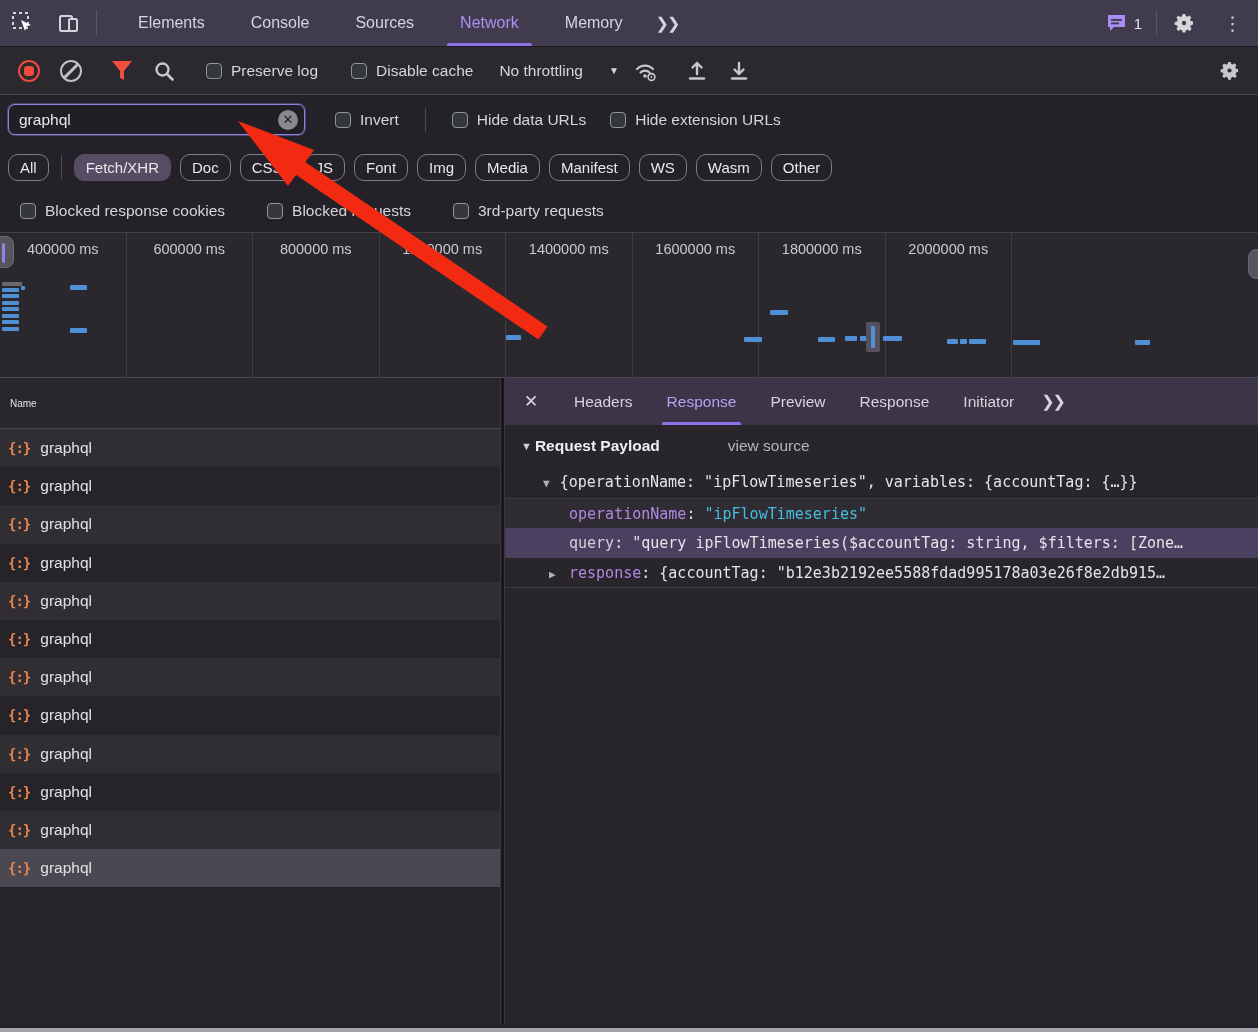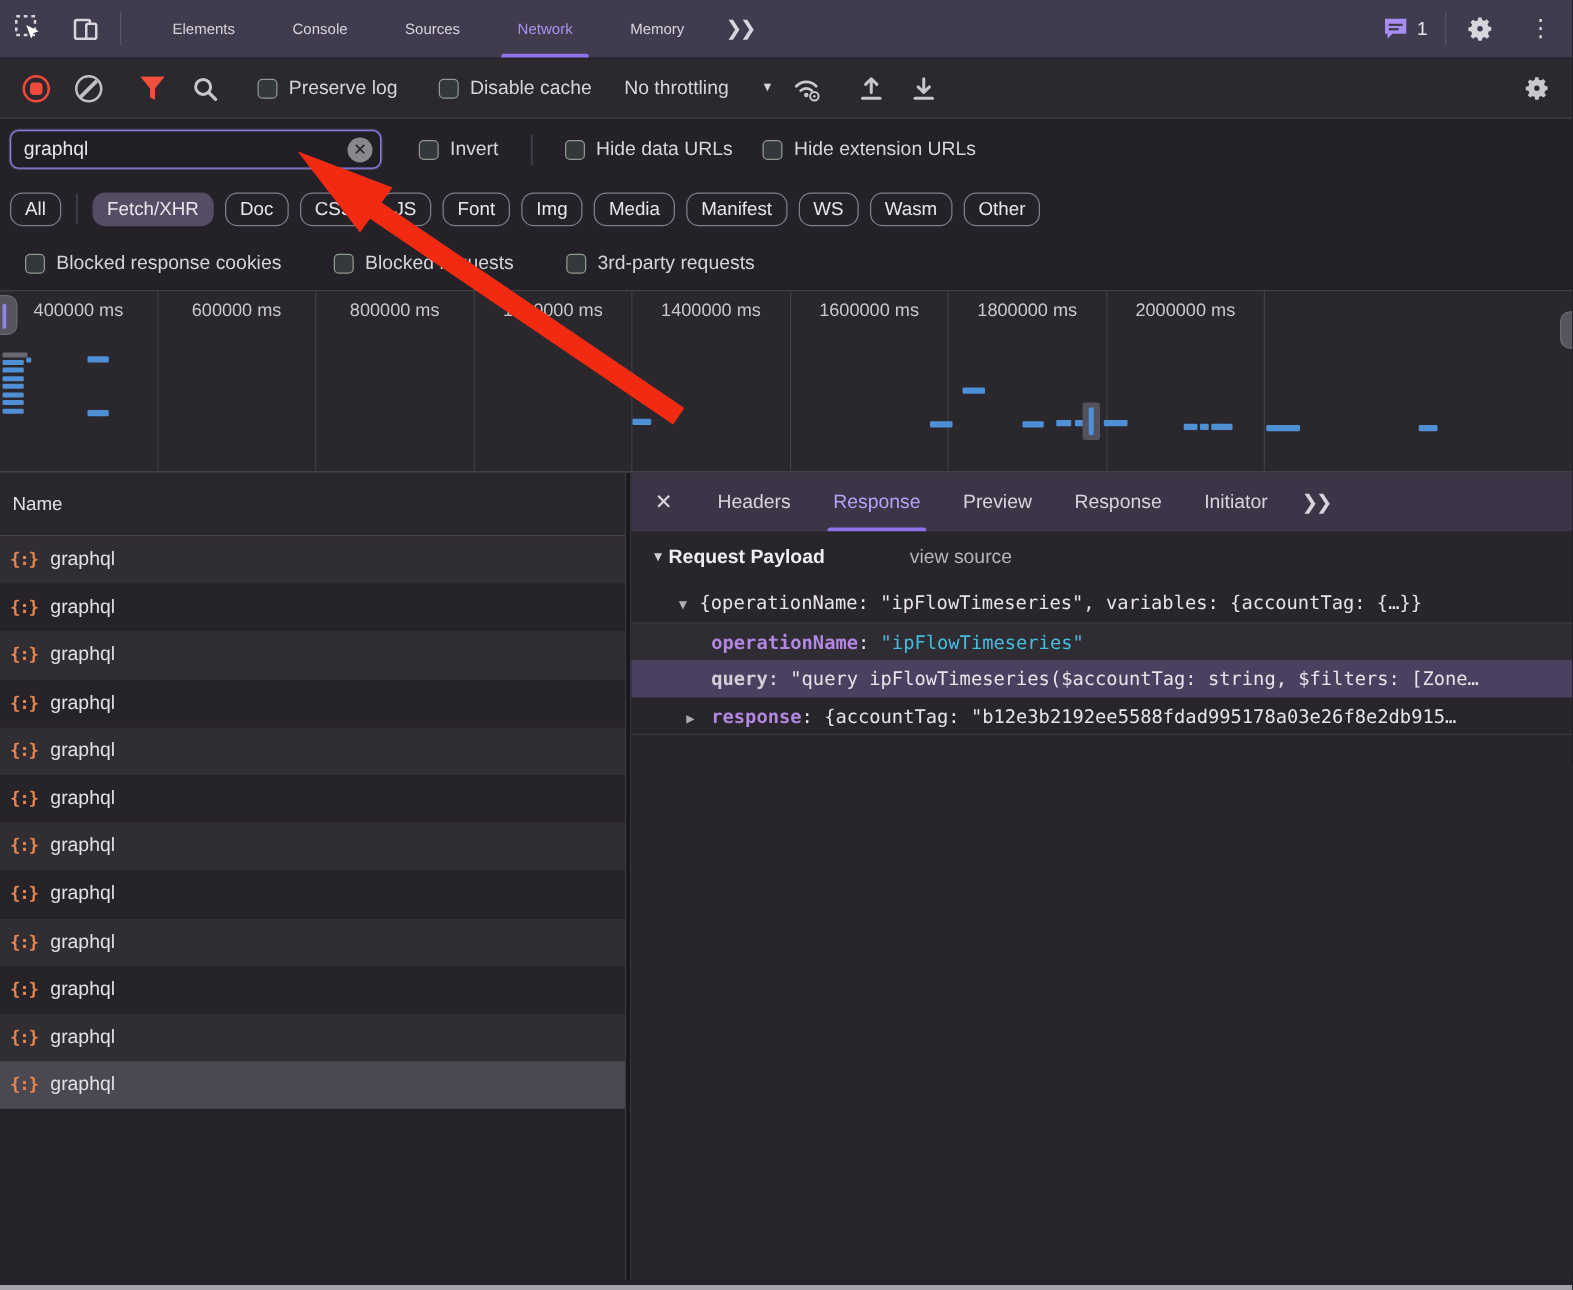--- a/index.html
+++ b/index.html
@@ -5,21 +5,21 @@
   * { box-sizing: border-box; margin: 0; padding: 0; }
   html,body { width:1258px; height:1032px; background:#242128; overflow:hidden; }
   body { font-family:"Liberation Sans", sans-serif; color:#d7d4dc; }
   .root { position:relative; width:1258px; height:1032px; background:#242128; overflow:hidden; }
 
   
   .topbar { height:47px; background:#413b4e; display:flex; align-items:stretch; border-bottom:1px solid #1d1b21; }
   .topbar .iconbtn { width:46px; display:flex; align-items:center; justify-content:center; color:#d7d4dc; }
   .vdiv { width:1px; background:#5a5565; margin:10px 4px; }
   .tabs { display:flex; align-items:stretch; margin-left:14px; }
-  .tab { padding:0 23px; display:flex; align-items:center; font-size:12px; color:#d7d4dc; position:relative; cursor:default; }
+  .tab { padding:0 23px; display:flex; align-items:center; font-size:16px; color:#d7d4dc; position:relative; cursor:default; }
   .tab.active { color:#ab90f2; }
   .tab.active::after { content:""; position:absolute; left:10px; right:10px; bottom:0; height:3px; background:#8f72ea; border-radius:2px 2px 0 0; }
   .chev2 { font-size:16px; letter-spacing:-2px; color:#d7d4dc; padding:0 10px; display:flex; align-items:center; }
   .topbar .spacer { flex:1; }
   .msgwrap { display:flex; align-items:center; gap:7px; padding:0 10px; }
   .msgcount { font-size:15px; color:#e8e6ec; }
   .dots { font-size:19px; padding:0 16px; display:flex; align-items:center; color:#d7d4dc; }
 
   
   .nettools { height:48px; background:#2b282e; display:flex; align-items:center; border-bottom:1px solid #47444b; padding:0 8px; }
@@ -55,21 +55,21 @@
   .tlcols { position:absolute; inset:0; display:flex; }
   .tlcol { width:126.5px; flex:0 0 auto; border-right:1px solid #403d44; font-size:14.5px; color:#cbc9cf; text-align:center; padding-top:8px; white-space:nowrap; }
   .tlbar { position:absolute; background:#4e8fd5; border-radius:1px; }
   .tlmarker { position:absolute; background:#55515c; border-radius:2px; }
   .tlhandle { position:absolute; background:#57545e; border:1px solid #6b6775; border-radius:8px; }
   .tlhandle .grip { position:absolute; left:9px; top:6px; width:3px; height:20px; background:#8f84e8; border-radius:2px; }
 
   
   .main { display:flex; height:646px; }
   .leftpane { width:500px; background:#262329; display:flex; flex-direction:column; }
-  .namehdr { height:51px; border-bottom:1px solid #47444b; background:#29262c; display:flex; align-items:center; padding-left:10px; font-size:15px; color:#e3e1e6; flex:0 0 auto; }
+  .namehdr { height:51px; border-bottom:1px solid #47444b; background:#29262c; display:flex; align-items:center; padding-left:10px; font-size:10px; color:#e3e1e6; flex:0 0 auto; }
   .reqrows { flex:1; overflow:hidden; }
   .reqrow { height:38.2px; display:flex; align-items:center; padding-left:8px; gap:10px; font-size:15.5px; color:#e3e1e6; }
   .reqrow:nth-child(odd) { background:#302d33; }
   .reqrow:nth-child(even) { background:#262329; }
   .reqrow.sel { background:#4b4851; }
   .jsonicon { font-family:"DejaVu Sans Mono",monospace; font-weight:bold; font-size:14px; color:#e8854f; letter-spacing:-1px; }
   .splitbar { width:5px; background:#19171c; border-left:1px solid #3a3740; border-right:1px solid #3a3740; }
 
   .rightpane { flex:1; background:#28252b; display:flex; flex-direction:column; overflow:hidden; }
   .dtabs { height:47px; background:#3b3547; display:flex; align-items:stretch; flex:0 0 auto; }
@@ -84,21 +84,21 @@
   .pl-title { font-weight:bold; color:#f0eef2; }
   .pl-vs { color:#b7b4bc; margin-left:68px; }
   .mono { font-family:"DejaVu Sans Mono",monospace; font-size:15px; white-space:nowrap; overflow:hidden; color:#e6e4e9; }
   .pl-preview { height:31px; line-height:31px; padding-left:38px; }
   .pl-preview .tri { font-size:11px; color:#b0adb6; display:inline-block; margin-right:10px; }
   .pl-row { height:30px; line-height:30px; padding-left:64px; }
   .pl-row.stripe { background:#2f2c33; border-top:1px solid #3d3a41; }
   .pl-row.hl { background:#4a4161; }
   .pl-row.last { border-bottom:1px solid #3d3a41; }
   .pl-row .tri { font-size:11px; color:#b0adb6; display:inline-block; width:14px; margin-left:-20px; margin-right:6px; }
-  .key { color:#b287e2;font-weight:bold; }
+  .key { color:#b287e2; }
   .key.plain { color:#d3d0d9; }
   .str { color:#45bedd; }
 
   .bottomstrip { position:absolute; left:0; bottom:0; width:1258px; height:4px; background:#a3a1a9; }
   .arrowlayer { position:absolute; left:0; top:0; pointer-events:none; z-index:50; }
   svg.icon { display:block; }
 </style>
 </head>
 <body>
 

